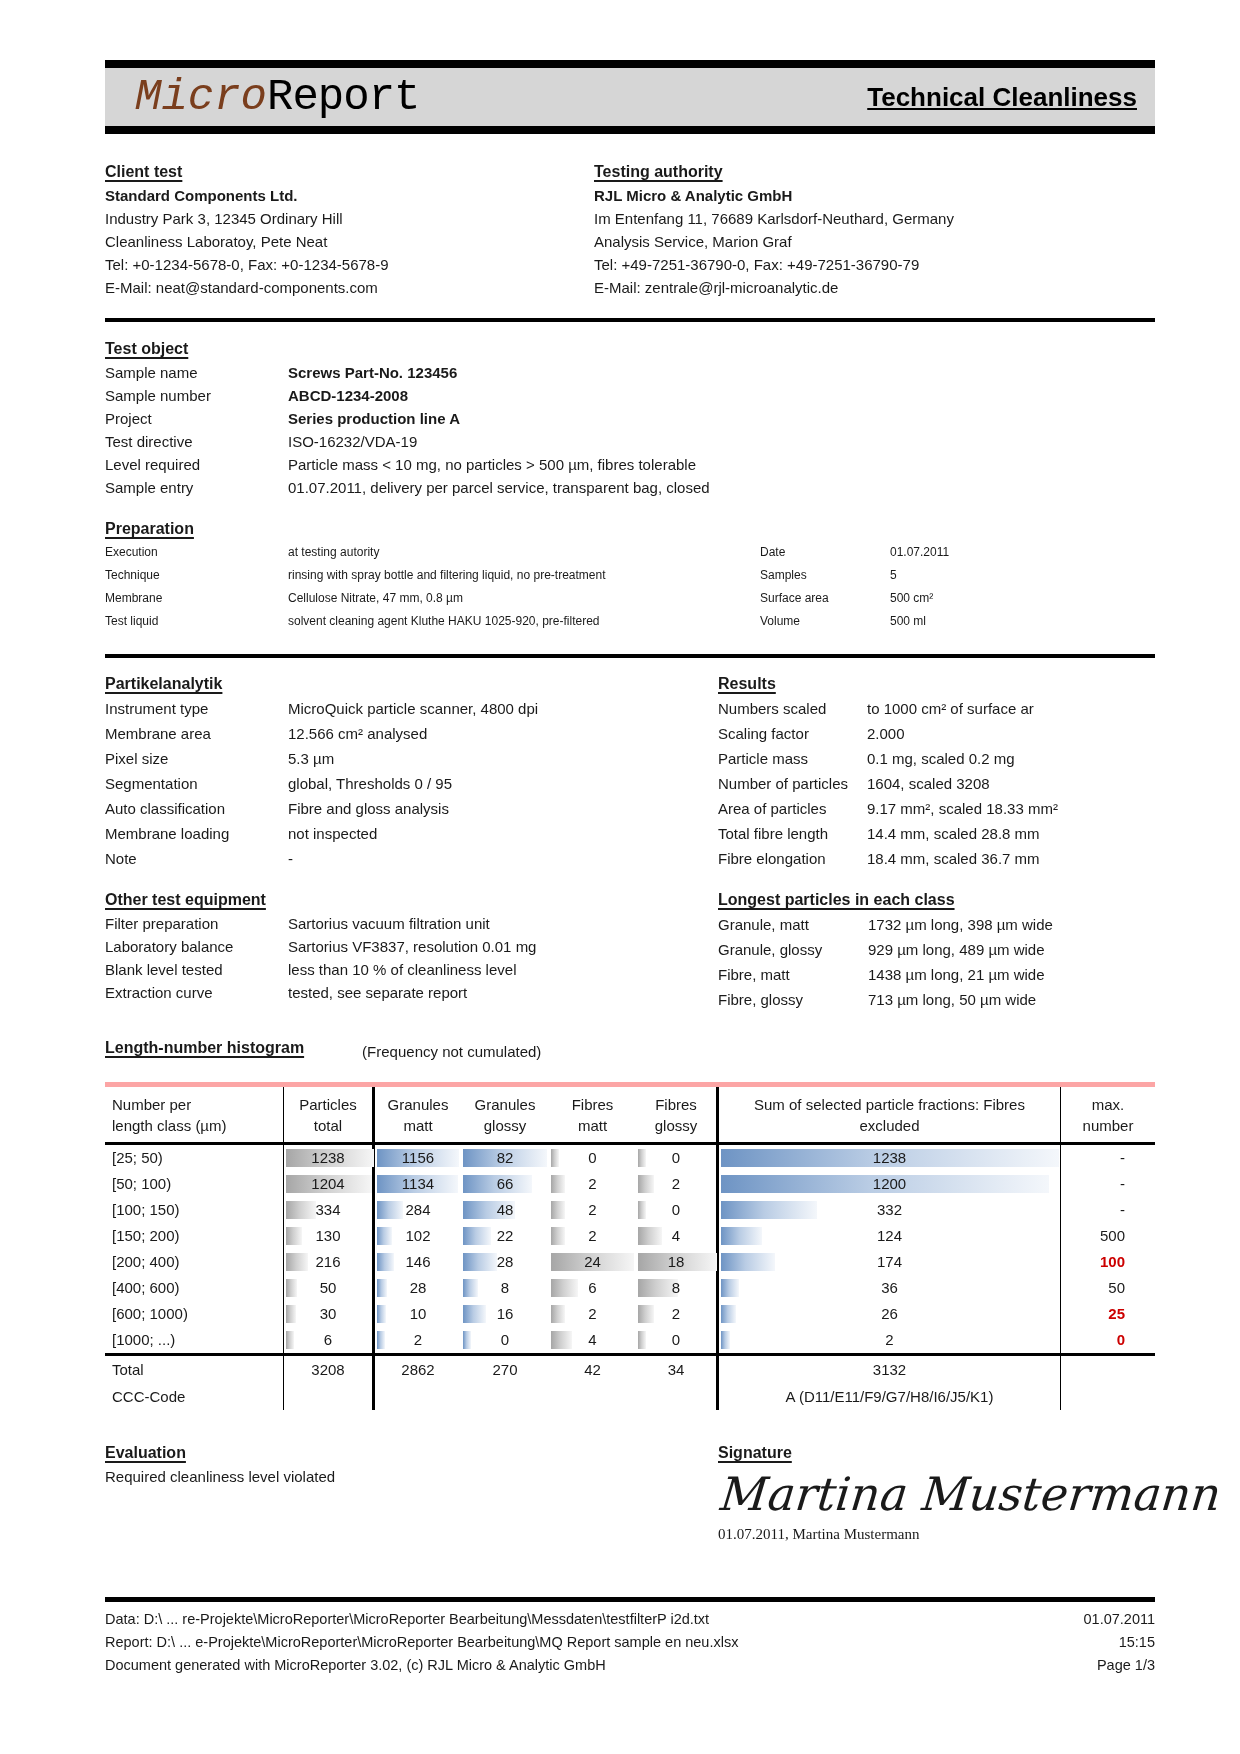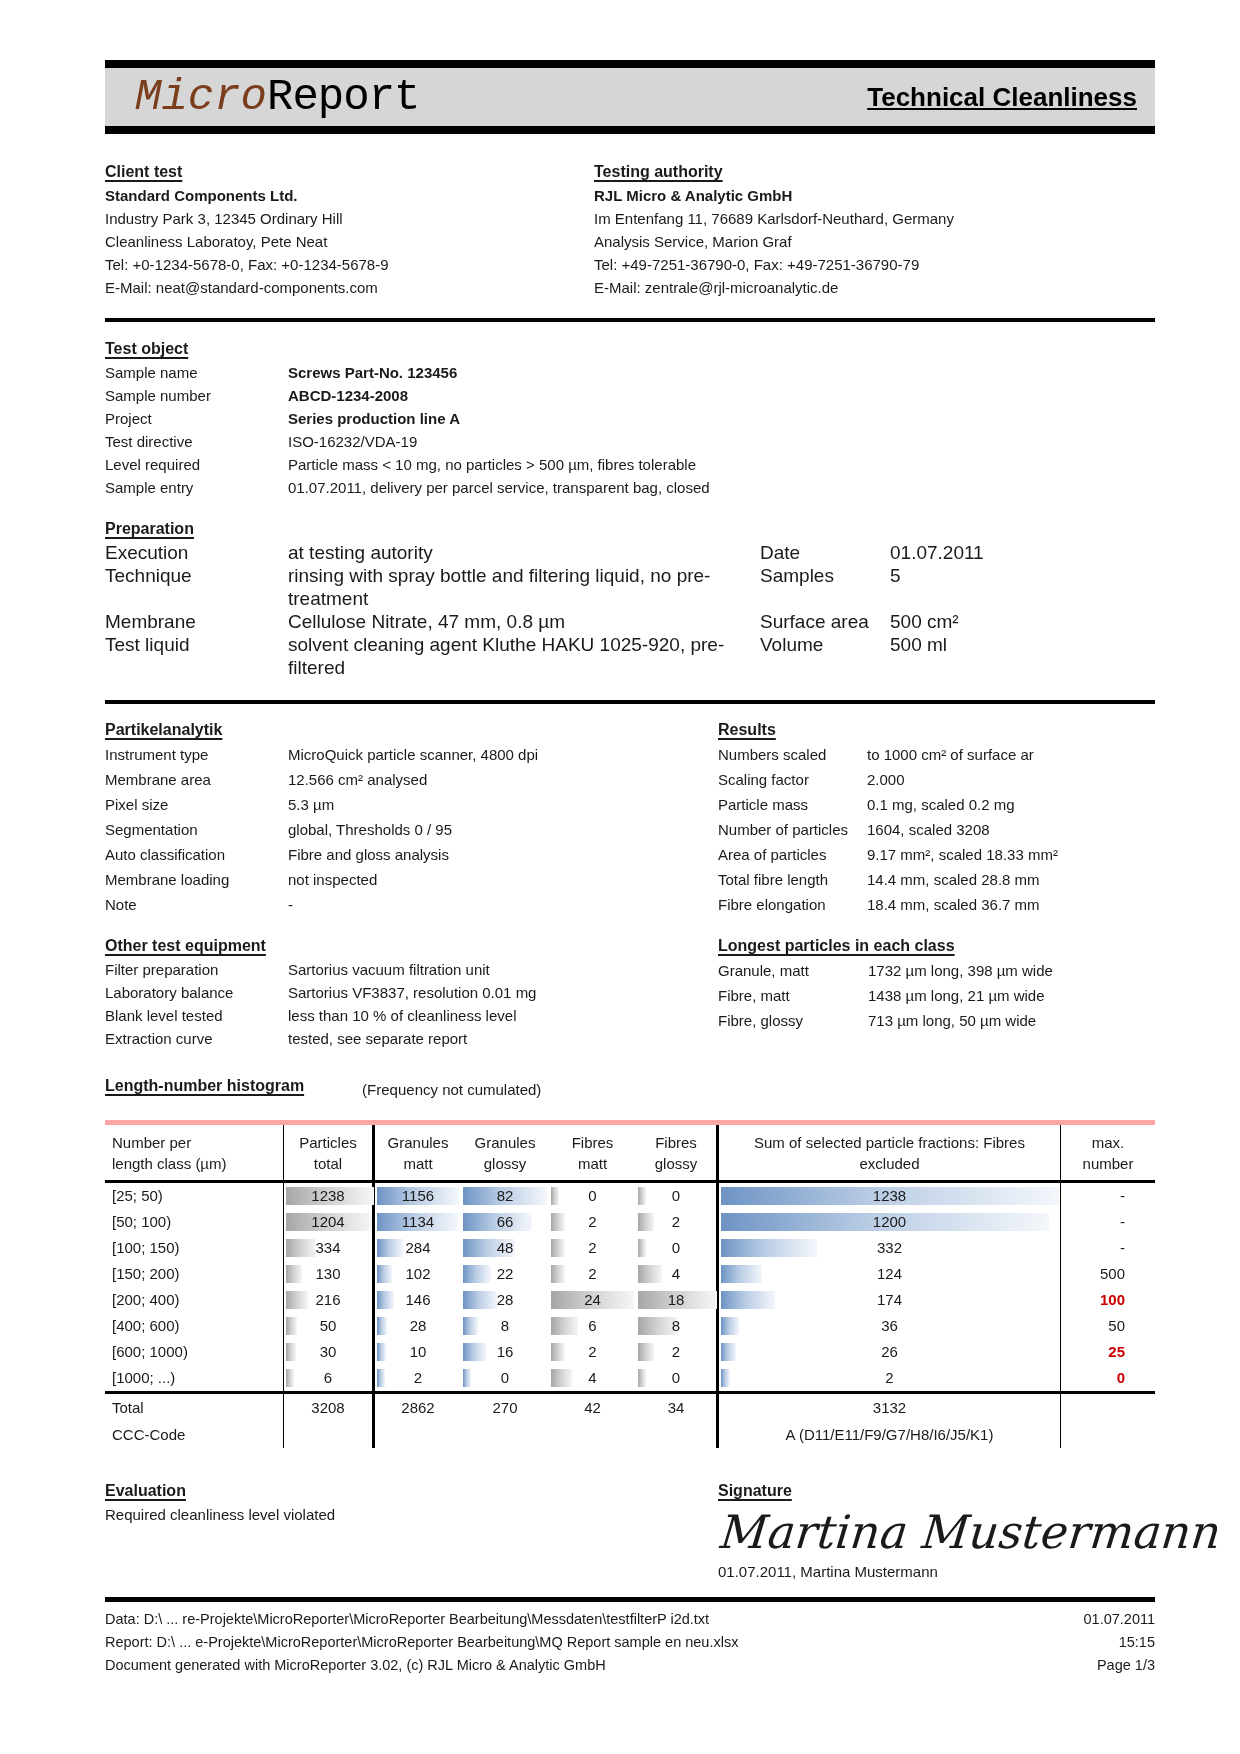--- a/index.html
+++ b/index.html
@@ -27,21 +27,21 @@
   .rule-thick { height:5px; background:#000; }
 
   .kv { display:flex; font-size:15px; line-height:23px; }
   .kv .k { width:183px; flex:none; }
   .kv.sp .k { line-height:25px; } .kv.sp { line-height:25px; }
   .kv .v { flex:1; }
   .kv .v.b { font-weight:bold; }
   .kv-r { display:flex; font-size:15px; line-height:25px; }
   .kv-r .k { width:149px; flex:none; }
   .kv-n .k { width:150px; flex:none; }
-  .prep-row { display:flex; font-size:19px; line-height:23px; }
+  .prep-row { display:flex; font-size:12px; line-height:23px; }
   .prep-row .k { width:183px; flex:none; }
   .prep-row .v { width:472px; flex:none; }
   .prep-row .rk { width:130px; flex:none; }
   .prep-row .rv { flex:1; }
 
   .hist-head { display:flex; align-items:flex-end; }
   .hist-sub { font-size:15px; margin-left:58px; }
 
   
   .htable { margin-top:22px; border-top:5px solid #fca5a5; font-size:15px; }
@@ -62,21 +62,21 @@
   .bar.gray { background:linear-gradient(to right, #a6a6a6 0%, #cfcfcf 45%, #f6f6f6 100%); }
   .num { position:relative; display:block; text-align:center; line-height:26px; }
   .maxv { line-height:26px; text-align:right; padding-right:30px; display:block; }
   .maxv.red { color:#cc0000; font-weight:bold; }
   .sep-strong { border-top:3px solid #000; }
   .trow .cell, .ccrow .cell { height:27px; line-height:27px; }
   .trow .c0, .ccrow .c0 { padding-left:7px; }
   .tnum { display:block; text-align:center; }
 
   .sig-script { font-family:"DejaVu Serif", serif; font-style:italic; font-size:46px; line-height:58px; transform:skewX(-6deg); transform-origin:left bottom; white-space:nowrap; }
-  .sig-date { font-size:15px; line-height:22px; }
+  .sig-date { font-size:15px; line-height:22px;font-family:Liberation Serif, serif; }
 
   .footer { position:absolute; left:105px; top:1597px; width:1050px; }
   .f-lines { display:flex; margin-top:6px; }
   .f-left { flex:1; }
   .f-right { width:160px; text-align:right; }
   .fl { font-size:14.5px; line-height:23px; white-space:nowrap; }
 </style>
 </head>
 <body>
 
@@ -269,20 +269,24 @@
           </div>
       </div>
       <div class="rcol">
         <h3 class="sec">Longest particles in each class</h3>
         <div id="longest-rows">
             <div class="kv-r kv-n">
               <span class="k">Granule, matt</span>
               <span class="v">1732 µm long, 398 µm wide</span>
             </div>
             <div class="kv-r kv-n">
+              <span class="k">Granule, glossy</span>
+              <span class="v">929 µm long, 489 µm wide</span>
+            </div>
+            <div class="kv-r kv-n">
               <span class="k">Fibre, matt</span>
               <span class="v">1438 µm long, 21 µm wide</span>
             </div>
             <div class="kv-r kv-n">
               <span class="k">Fibre, glossy</span>
               <span class="v">713 µm long, 50 µm wide</span>
             </div>
           </div>
       </div>
     </div>

